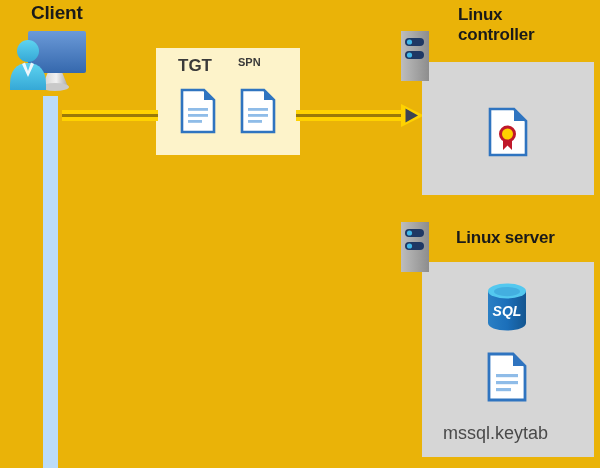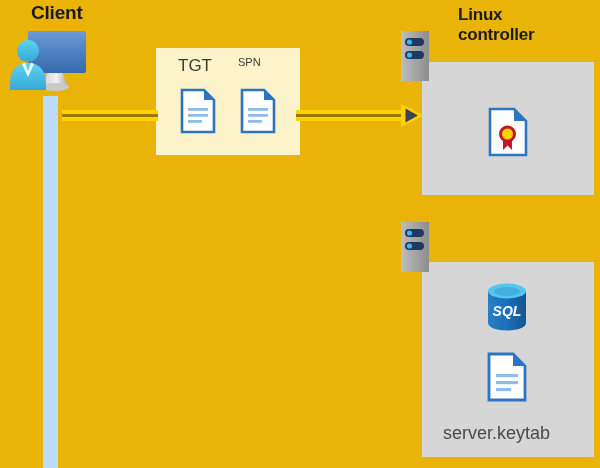--- a/index.html
+++ b/index.html
@@ -24,21 +24,21 @@
     font-family: "Liberation Sans", sans-serif;
     font-weight: bold;
     color: #1a1a1a;
     letter-spacing: -0.2px;
     line-height: 1.18;
     white-space: pre-line;
   }
   .label-plain {
     position: absolute;
     font-family: "Liberation Sans", sans-serif;
-    font-weight: normal;
+    font-weight: bold;
     color: #3a3a3a;
     white-space: nowrap;
   }
 
   
   #lifeline {
     position: absolute;
     left: 43px;
     top: 96px;
     width: 15px;
@@ -239,20 +239,21 @@
         </linearGradient>
       </defs>
       <rect x="0" y="0" width="28" height="50" fill="url(#srvGradB)"></rect>
       <rect x="4" y="7" width="19" height="8" rx="4" fill="#1f3864"></rect>
       <circle cx="8.5" cy="11" r="2.6" fill="#41b8e8"></circle>
       <rect x="4" y="20" width="19" height="8" rx="4" fill="#1f3864"></rect>
       <circle cx="8.5" cy="24" r="2.6" fill="#41b8e8"></circle>
     </svg>
   </div>
 
+  <div class="label-bold" style="left:456px; top:228px; font-size:17px;">Linux server</div>
 
   <div class="icon-abs" style="left:484px; top:282px; width:46px; height:50px;font-style:italic;">
     <svg width="46" height="50" viewBox="0 0 46 50" xmlns="http://www.w3.org/2000/svg">
       <defs>
         <linearGradient id="dbGrad" x1="0" y1="0" x2="1" y2="0">
           <stop offset="0%" stop-color="#2a7fc4"></stop>
           <stop offset="50%" stop-color="#1b6fba"></stop>
           <stop offset="100%" stop-color="#14558f"></stop>
         </linearGradient>
       </defs>
@@ -266,15 +267,15 @@
   <div class="icon-abs" style="left:487px; top:352px; width:40px; height:50px;">
     <svg width="40" height="50" viewBox="0 0 40 50" xmlns="http://www.w3.org/2000/svg">
       <path d="M2 2 L26 2 L38 14 L38 48 L2 48 Z" fill="#ffffff" stroke="#2f74c0" stroke-width="2.8" stroke-linejoin="miter"></path>
       <path d="M26 2 L38 14 L26 14 Z" fill="#2f74c0"></path>
       <rect x="9" y="22" width="22" height="3.2" fill="#8fbce8"></rect>
       <rect x="9" y="29" width="22" height="3.2" fill="#8fbce8"></rect>
       <rect x="9" y="36" width="15" height="3.2" fill="#8fbce8"></rect>
     </svg>
   </div>
 
-  <div class="doc-caption" style="left:443px; top:423px; font-size:18px;">server.keytab</div>
+  <div class="doc-caption" style="left:443px; top:423px; font-size:18px;">mssql.keytab</div>
 
 </div>
 
 </body></html>

